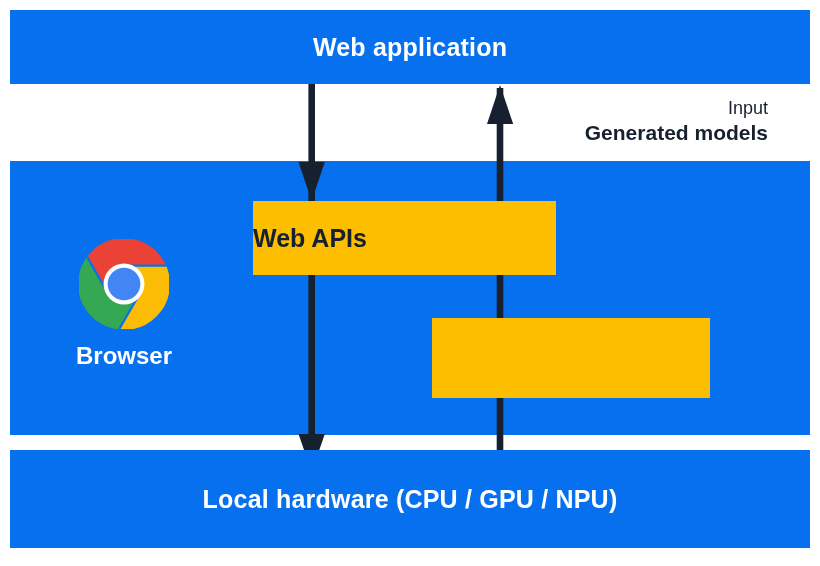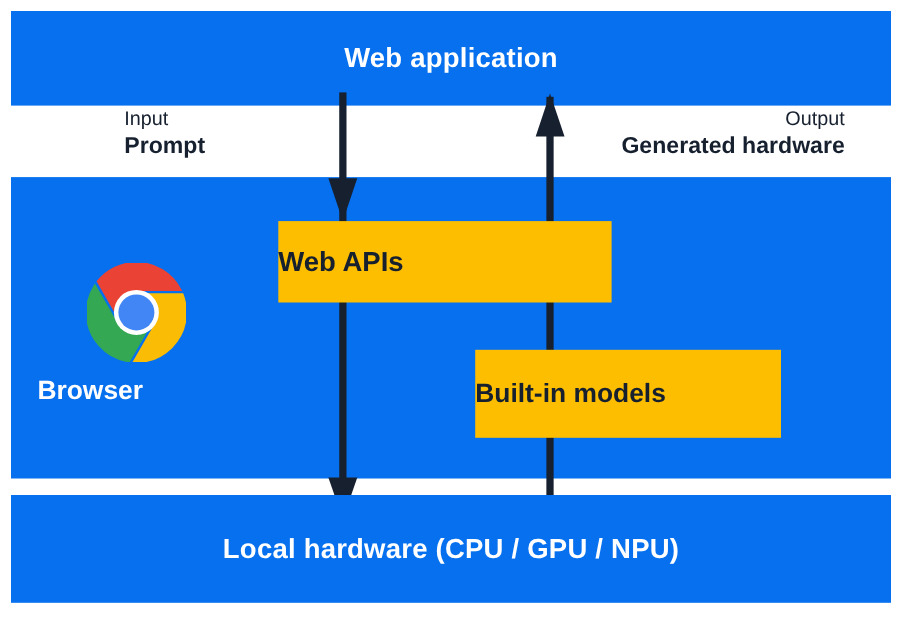--- a/index.html
+++ b/index.html
@@ -8,21 +8,21 @@
     width:820px;height:566px;
     background:#fff;
     font-family:"Liberation Sans", sans-serif;
     overflow:hidden;
   }
   .bar{
     position:absolute;left:10px;width:800px;
     background:var(--blue);
     display:flex;align-items:center;justify-content:center;
   }
-  .bar.top{top:10px;height:86px;}
+  .bar.top{top:10px;height:74px;}
   .bar.bottom{top:450px;height:98px;}
   .section.middle{
     position:absolute;left:10px;top:161px;width:800px;height:274px;
     background:var(--blue);
   }
   .bar-label{
     color:#fff;font-size:25px;font-weight:bold;letter-spacing:.2px;
   }
   .gap-block{position:absolute;color:var(--navy);}
   .gap-block .gap-title{font-size:18px;font-weight:400;line-height:22px;}
@@ -32,61 +32,56 @@
   .arrows{position:absolute;left:0;top:0;width:820px;height:566px;pointer-events:none;}
   .ybox{
     position:absolute;background:var(--yellow);
     display:flex;align-items:flex-start;justify-content:center;flex-direction:column;
     color:var(--navy);font-weight:bold;text-align:center;
   }
   .ybox.web-apis{left:253px;top:201px;width:303px;height:74px;font-size:25px;}
   .ybox.builtin{left:432px;top:318px;width:278px;height:80px;font-size:24px;line-height:32px;}
   .chrome-logo{position:absolute;left:79px;top:239px;width:90px;height:90px;}
   .browser-label{
-    position:absolute;left:34px;top:342px;width:180px;
+    position:absolute;left:34px;top:342px;width:180px;text-align:center;
     color:#fff;font-size:24px;font-weight:bold;
   }
 </style>
 </head>
 <body>
 
 <div class="canvas">
 
   <div class="bar top">
     <span class="bar-label">Web application</span>
   </div>
 
   <div class="section middle"></div>
 
-  <div class="gap-block left">
+  <div class="gap-block right">
     <div class="gap-title">Input</div>
-    <div class="gap-value">Prompt</div>
-  </div>
-  <div class="gap-block right">
-    <div class="gap-title">Output</div>
-    <div class="gap-value">Generated hardware</div>
+    <div class="gap-value">Generated models</div>
   </div>
 
   <svg class="arrows" viewBox="0 0 820 566" xmlns="http://www.w3.org/2000/svg">
     <g>
       <rect x="308.4" y="84" width="6.6" height="387" style="fill:var(--navy)"></rect>
       <polygon points="298.5,162 324.8,162 311.7,201" style="fill:var(--navy)"></polygon>
       <polygon points="298.5,434 324.8,434 311.7,472" style="fill:var(--navy)"></polygon>
     </g>
     <g>
       <rect x="496.7" y="88" width="6.6" height="389" style="fill:var(--navy)"></rect>
       <polygon points="487,124 513.2,124 500,85" style="fill:var(--navy)"></polygon>
     </g>
   </svg>
 
   <div class="ybox web-apis">
     <span>Web APIs</span>
   </div>
   <div class="ybox builtin">
-    <span>Built-in models</span>
   </div>
 
   <svg class="chrome-logo" viewBox="0 0 24 24" xmlns="http://www.w3.org/2000/svg">
     <path d="M12 0C8.21 0 4.831 1.757 2.632 4.501l3.953 6.848A5.454 5.454 0 0 1 12 6.545h10.691A12 12 0 0 0 12 0z" style="fill:var(--chrome-red);stroke:var(--chrome-red);stroke-width:.5"></path>
     <path d="M1.931 5.47A11.943 11.943 0 0 0 0 12c0 6.012 4.42 10.991 10.189 11.864l3.953-6.847a5.45 5.45 0 0 1-6.865-2.29z" style="fill:var(--chrome-green);stroke:var(--chrome-green);stroke-width:.5"></path>
     <path d="M15.273 7.636a5.446 5.446 0 0 1 1.45 7.09l.002.001h-.002l-5.344 9.257c.206.01.413.016.621.016 6.627 0 12-5.373 12-12 0-1.54-.29-3.011-.818-4.364z" style="fill:var(--chrome-yellow);stroke:var(--chrome-yellow);stroke-width:.5"></path>
     <circle cx="12" cy="12" r="5.454" fill="#ffffff"></circle>
     <circle cx="12" cy="12" r="4.364" style="fill:var(--chrome-blue)"></circle>
   </svg>
   <div class="browser-label">Browser</div>

